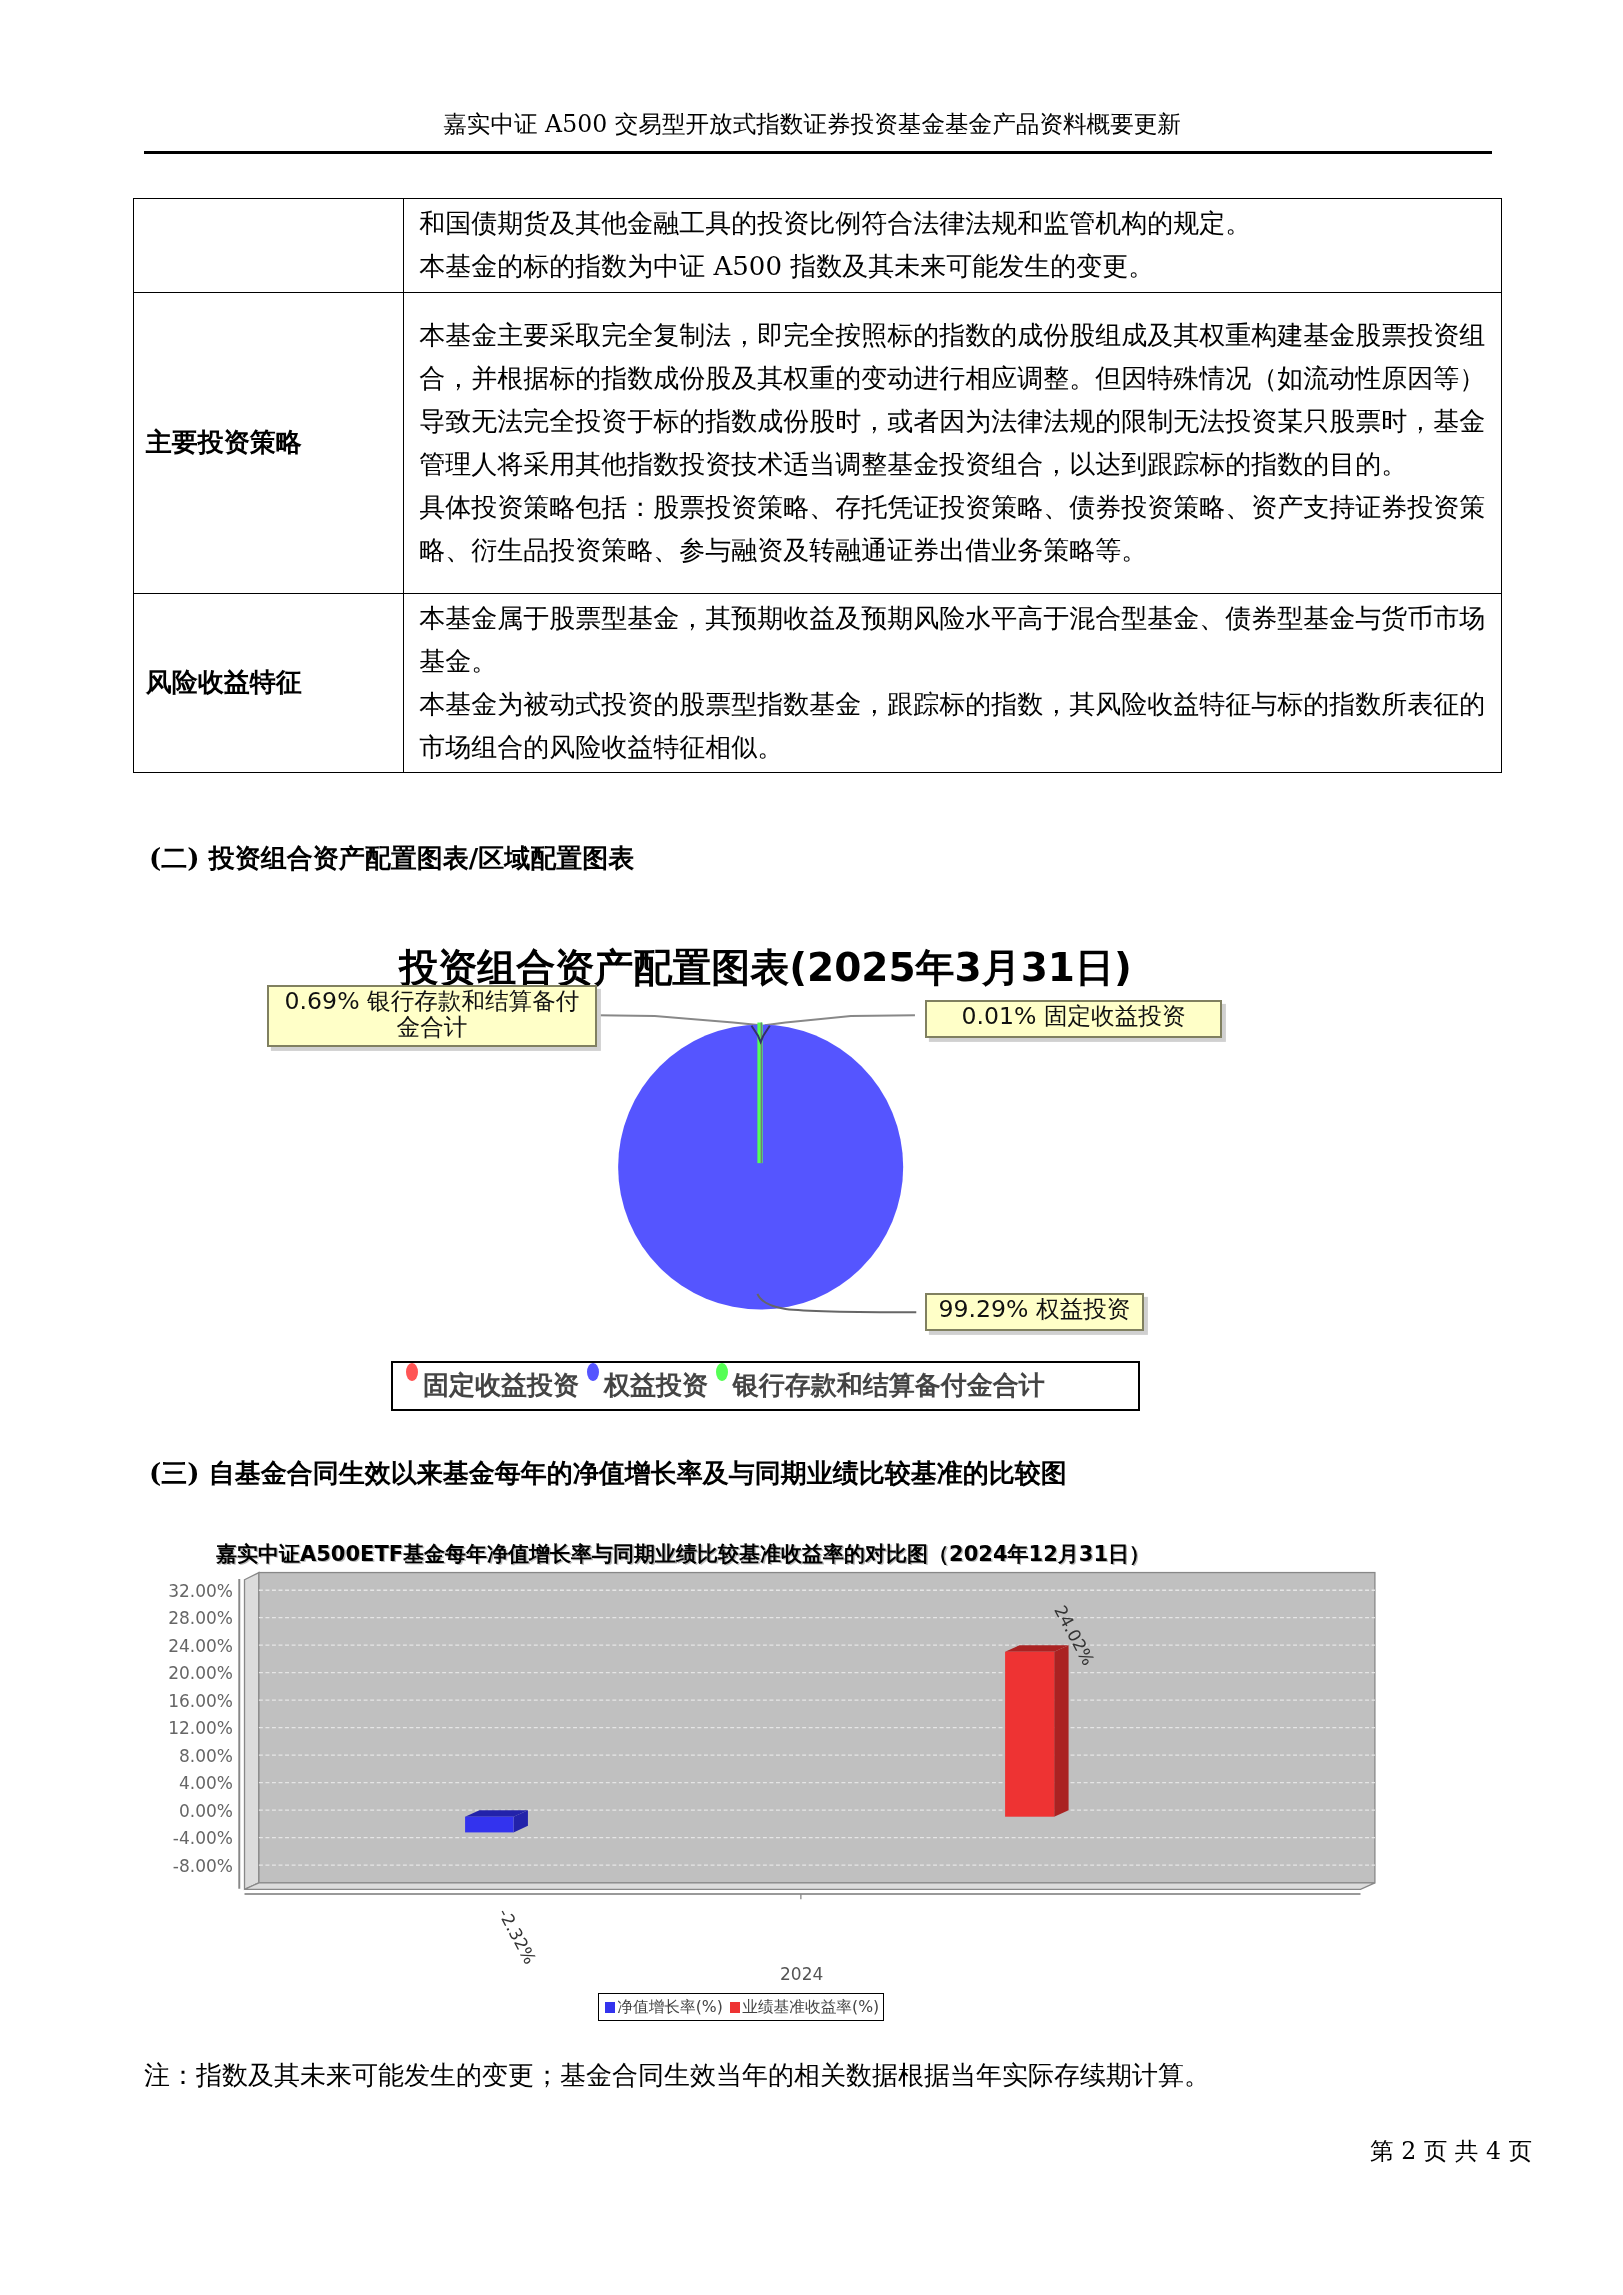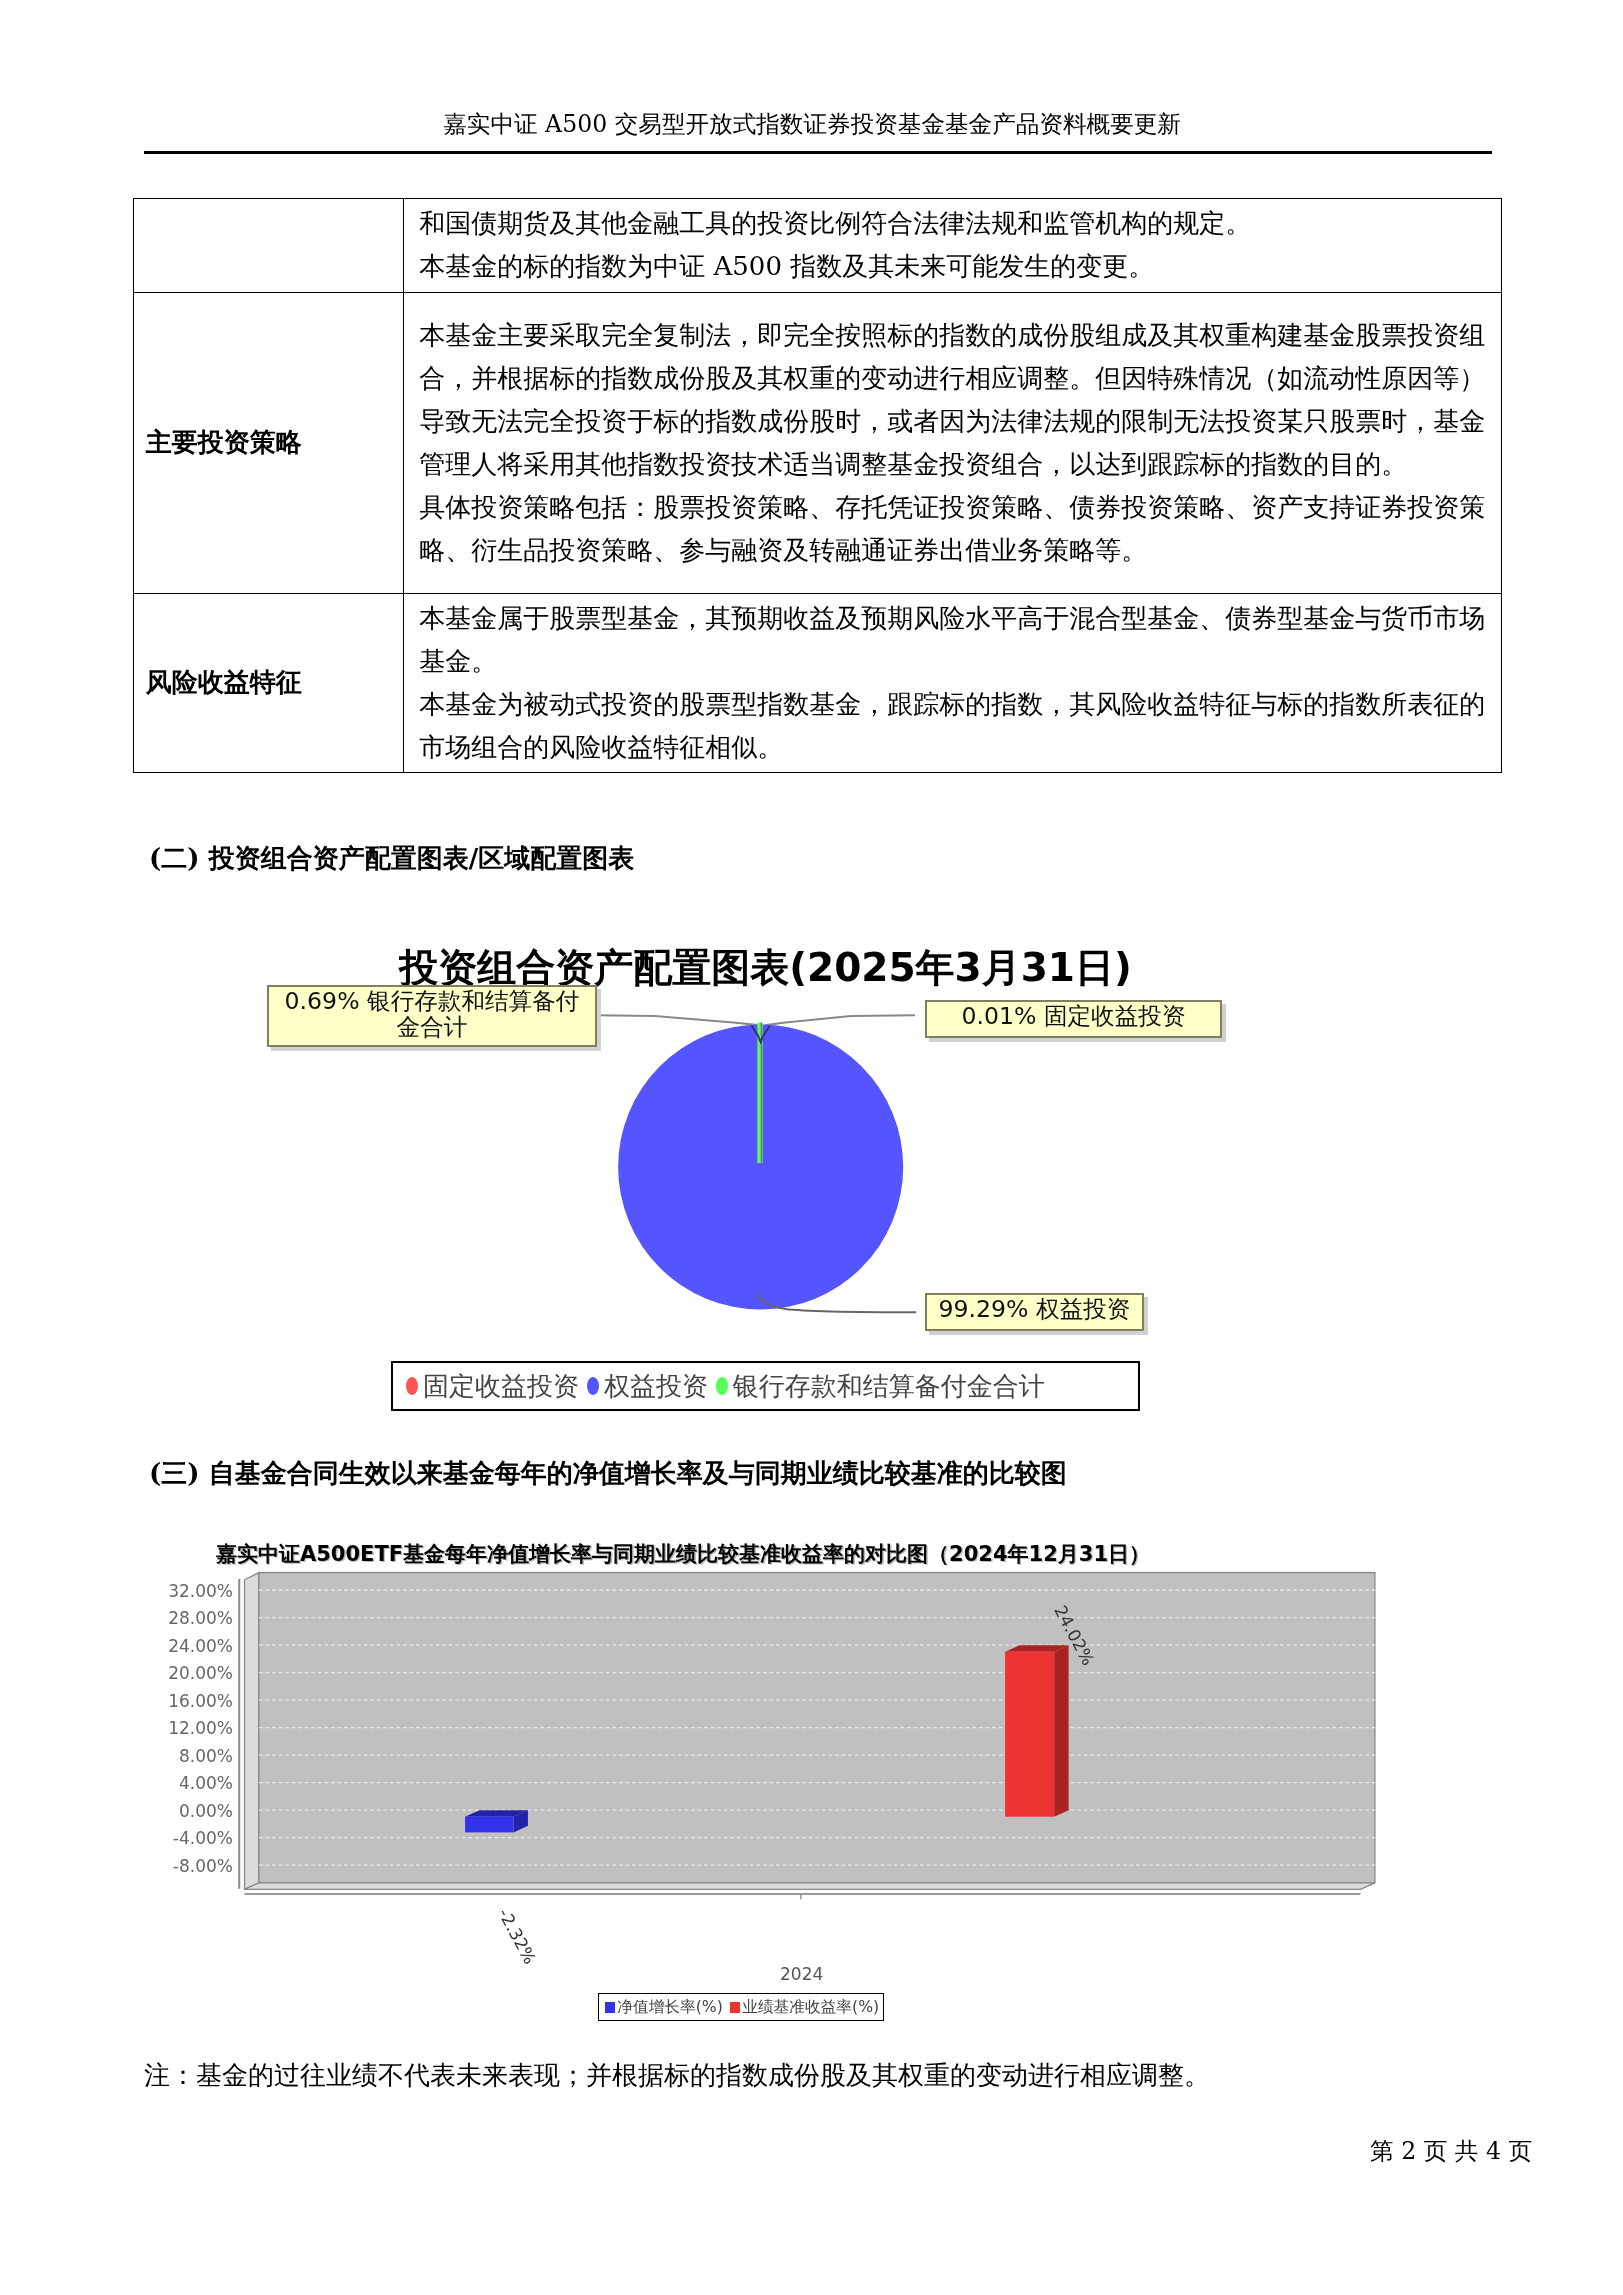--- a/index.html
+++ b/index.html
@@ -21,22 +21,22 @@
 
   .section-heading { font-size:26px; line-height:39px; font-weight:bold; }
 
   
   .pie-title { left:373px; top:938px; width:785px; text-align:center;
     font-family:"DejaVu Sans","Liberation Sans",sans-serif; font-weight:bold; font-size:39px; line-height:59px; }
   .pie-label { background:#ffffc8; border:2px solid #808060; box-shadow:3.9px 3.9px 0 #d0d0d0;
     font-family:"DejaVu Sans","Liberation Sans",sans-serif; font-weight:normal; font-size:23.6px; line-height:26px;
     text-align:center; color:#111; padding:1.3px 3.9px; box-sizing:border-box; }
   .pie-legend { left:391px; top:1361px; width:749px; height:50px; border:2.6px solid #000; box-sizing:border-box;
-    font-family:"DejaVu Sans","Liberation Sans",sans-serif; font-weight:normal; font-size:26px; line-height:44px;
-    color:#444; display:flex; align-items:center; padding-left:5.2px; white-space:nowrap; }
+    font-family:"DejaVu Sans","Liberation Sans",sans-serif; font-weight:bold; font-size:26px; line-height:44px;
+    color:#444; display:flex; align-items:flex-start; padding-left:5.2px; white-space:nowrap; }
   .dot { display:inline-block; width:11.8px; height:18.3px; border-radius:50%; margin:0 5.2px 0 7.9px; vertical-align:middle; }
 
   
   .bar-title { left:216px; top:1538px; width:1112px; font-family:"DejaVu Sans","Liberation Sans",sans-serif;
     font-weight:bold; font-size:21px; line-height:33px; color:#000; text-shadow:1.3px 1.3px 0 #bbb; }
   .ytick { font-family:"DejaVu Sans","Liberation Sans",sans-serif; font-size:17px; color:#666; text-align:right; width:98px; }
   .xtick { font-family:"DejaVu Sans","Liberation Sans",sans-serif; font-size:17px; color:#555; }
   .bar-legend { left:598px; top:1993px; height:27.5px; border:1.3px solid #000; box-sizing:border-box; padding:0 3.9px;
     font-family:"DejaVu Sans","Liberation Sans",sans-serif; font-size:15.7px; line-height:25px; color:#444; white-space:nowrap; }
   .sq { display:inline-block; width:9.2px; height:11.8px; vertical-align:middle; margin:0 2.6px 0 2.6px; }
@@ -170,15 +170,15 @@
 <div class="abs datalabel" style="left:512px; top:1905px; transform:rotate(62deg);">-2.32%</div>
 <div class="abs datalabel" style="left:1068px; top:1602px; transform:rotate(62deg);">24.02%</div>
 
 <div class="abs xtick" style="left:780px; top:1964px;">2024</div>
 
 <div class="abs bar-legend">
   <span class="sq" style="background:#3333ee"></span><span>净值增长率(%)</span>
   <span class="sq" style="background:#ee3333"></span><span>业绩基准收益率(%)</span>
 </div>
 
-<div class="abs note">注：基金的过往业绩不代表未来表现；并根据标的指数成份股及其权重的变动进行相应调整。</div>
+<div class="abs note">注：指数及其未来可能发生的变更；基金合同生效当年的相关数据根据当年实际存续期计算。</div>
 <div class="abs footer">第 2 页 共 4 页</div>
 
 
 </body></html>

